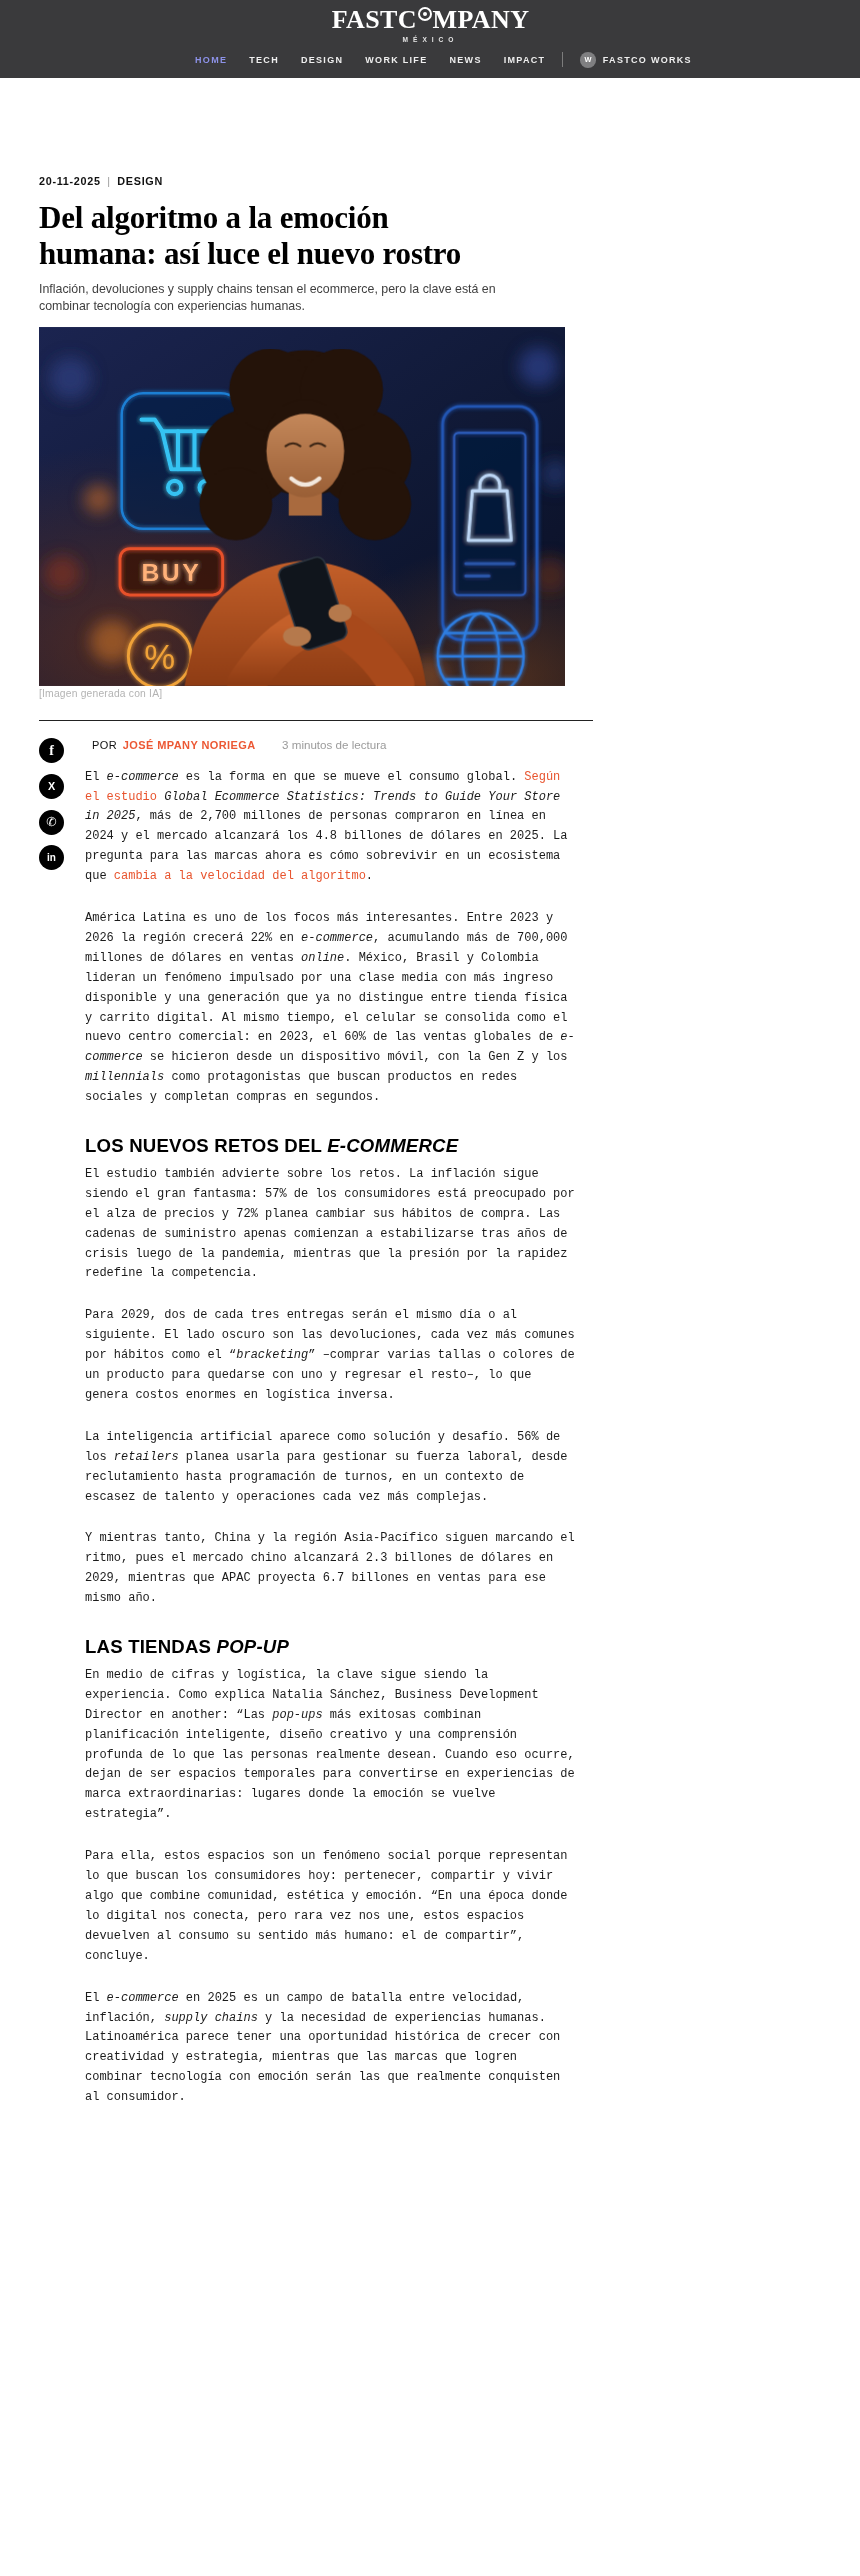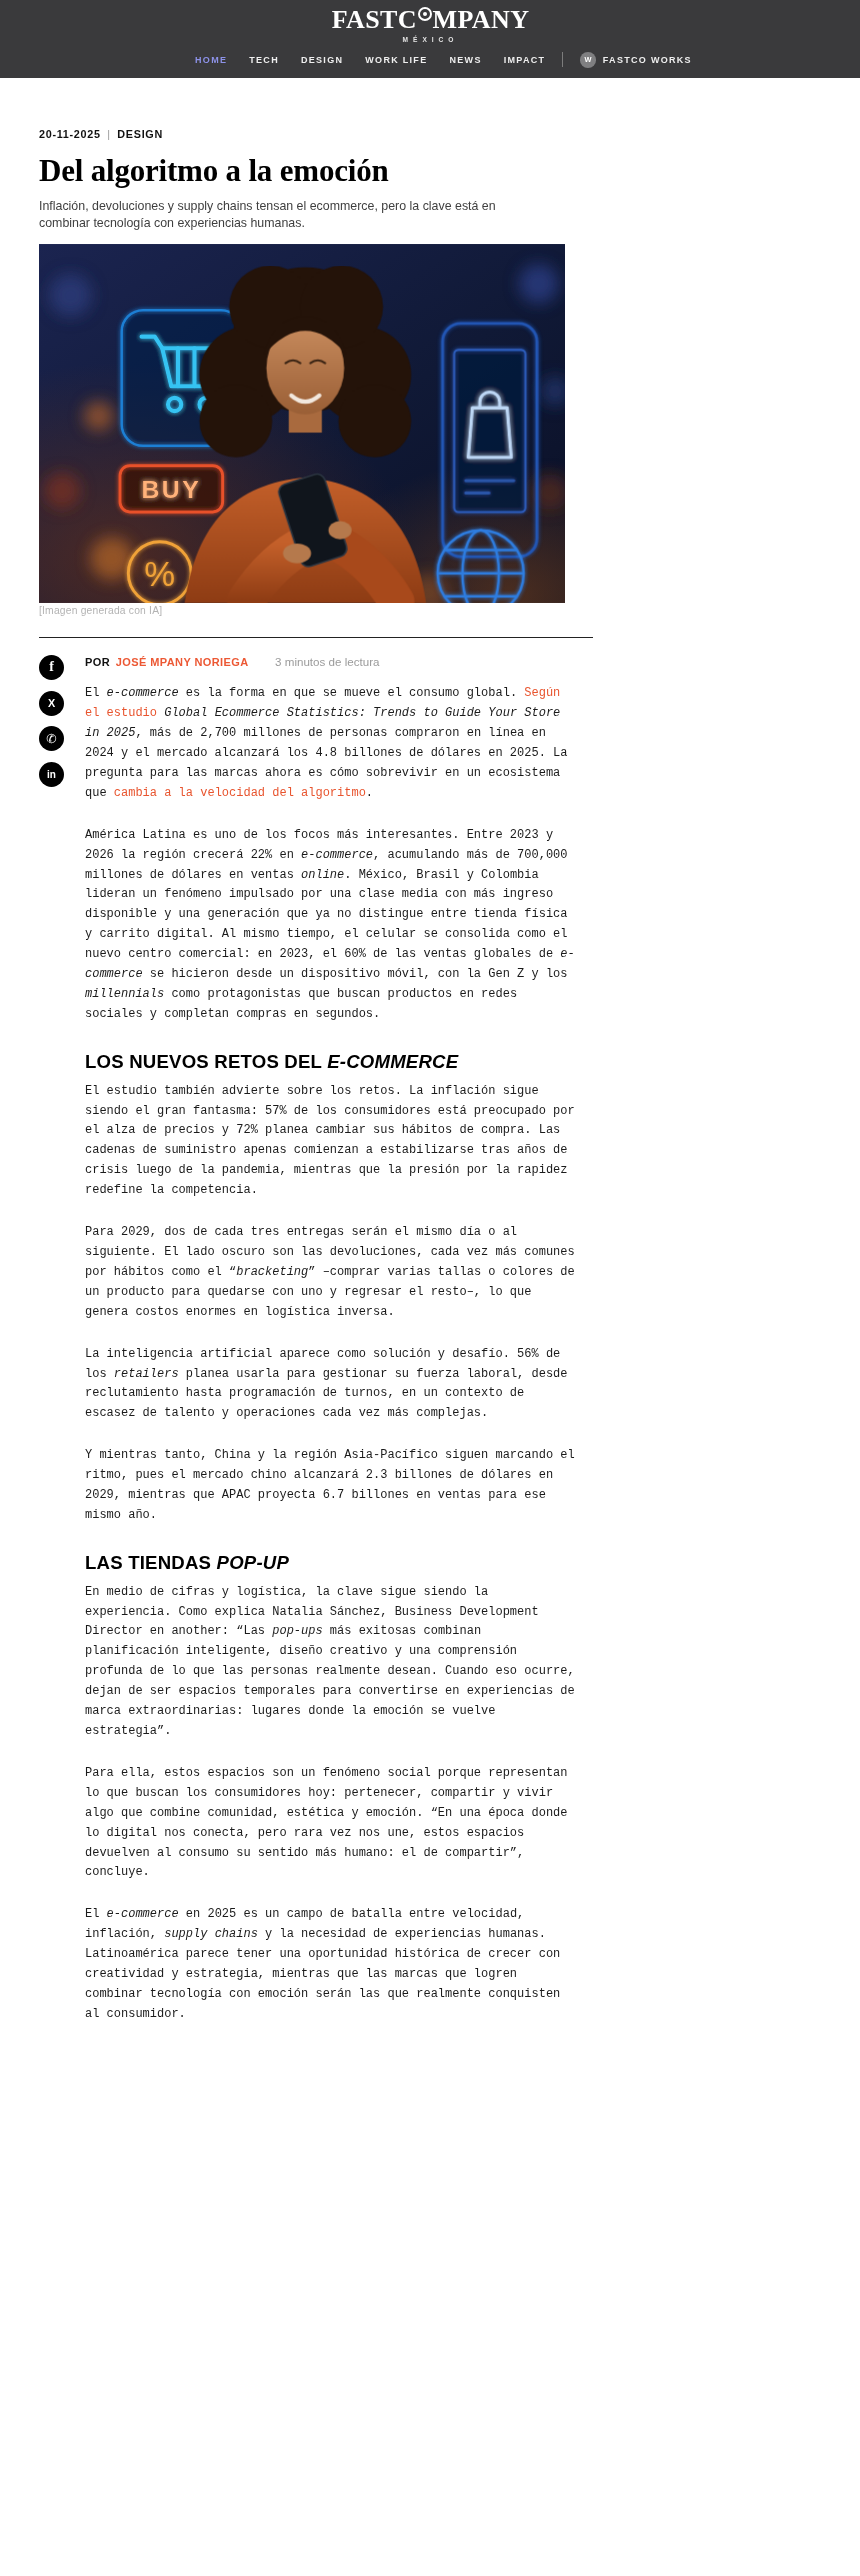--- a/index.html
+++ b/index.html
@@ -18,21 +18,21 @@
   .main-nav { margin-top:9px; display:flex; justify-content:center; align-items:center; gap:22px;
               font-size:9px; font-weight:bold; letter-spacing:1.3px;margin-left:26px; }
   .nav-item { color:#efefef; text-decoration:none; cursor:pointer; }
   .nav-item.active { color:#8d92e8; }
   .nav-divider { width:0.8px; height:15px; background:#7c7c7c; margin:0 -5px; }
   .works-badge { width:15.7px; height:15.7px; border-radius:50%; background:#7f7f81; color:#fff;
                  font-size:7.4px; font-weight:bold; display:flex; align-items:center; justify-content:center;
                  margin-right:-15px; letter-spacing:0; }
 
   
-  .content { width:554px; margin-left:39px; padding-top:50px; }
+  .content { width:554px; margin-left:39px; padding-top:97px; }
   .meta-row { font-size:10.8px; font-weight:bold; letter-spacing:0.7px; color:#111; display:flex; gap:6.6px; align-items:center; }
   .meta-sep { color:#9a9a9a; font-weight:normal; }
   .meta-category { color:#111; text-decoration:none; }
   h1.title { font-family:"Liberation Serif","DejaVu Serif",serif; font-weight:bold; color:#000;
              font-size:31px; line-height:1.17; letter-spacing:-0.2px; margin:12.4px 0 9px; }
   h1.title span { display:block; }
   .dek { font-size:12.4px; line-height:1.34; color:#3f3f3f; max-width:501px; margin-bottom:12.4px; }
 
   .hero-figure { width:526px; }
   .hero-figure svg { display:block; }
@@ -44,21 +44,21 @@
   .share-rail { width:46px; flex-shrink:0; display:flex; flex-direction:column; gap:10.8px; padding-top:1.7px; }
   .share-btn { width:25px; height:25px; border-radius:50%; background:#000; color:#fff; border:none;
                display:flex; align-items:center; justify-content:center; cursor:pointer; }
   .share-btn .g-f  { font-family:"Liberation Serif",serif; font-weight:bold; font-size:14px; line-height:1; }
   .share-btn .g-x  { font-weight:bold; font-size:10.8px; line-height:1; }
   .share-btn .g-wa { font-size:12.4px; line-height:1; }
   .share-btn .g-in { font-weight:bold; font-size:10px; line-height:1; }
 
   .article-body { flex:1; min-width:0; }
   .byline { display:flex; align-items:baseline; font-size:11px; margin:1.7px 0 16.5px; }
-  .byline-prefix { font-weight:bold; color:#111; letter-spacing:0.4px; }
+  .byline-prefix { font-weight:normal; color:#111; letter-spacing:0.4px;margin-left:7px; }
   .byline-author { font-weight:bold; color:#ec5834; letter-spacing:0.4px; margin-left:5.8px; text-decoration:none; }
   .byline-time { color:#9b9b9b; font-size:11.6px; margin-left:26.5px; font-weight:normal; }
 
   .para { font-family:Liberation Mono, monospace; font-size:12px; line-height:1.66;
           color:#1b1b1b; margin-bottom:22px; max-width:496px; }
   .para .em { font-style:italic; }
   .para a.link { color:#e8542e; text-decoration:none; cursor:pointer; }
   h2.section-heading { font-size:18.6px; font-weight:800; color:#000; margin:26.5px 0 8.3px; letter-spacing:0.2px; }
   h2.section-heading .em { font-style:italic; }
 </style>
@@ -88,20 +88,21 @@
 <main class="content">
 
   <div class="meta-row">
     <span>20-11-2025</span>
     <span class="meta-sep">|</span>
     <a class="meta-category">DESIGN</a>
   </div>
 
   <h1 class="title">
     <span>Del algoritmo a la emoción</span>
+    <span>humana: así luce el nuevo rostro</span>
   </h1>
 
   <p class="dek">Inflación, devoluciones y supply chains tensan el ecommerce, pero la clave está en combinar tecnología con experiencias humanas.</p>
 
   <figure class="hero-figure">
     <svg viewBox="0 0 636 434" width="526" height="359" role="img">
       <defs>
         <linearGradient id="bg" x1="0" y1="0" x2="1" y2="1">
           <stop offset="0" stop-color="#1b2450"></stop>
           <stop offset="0.55" stop-color="#101936"></stop>

